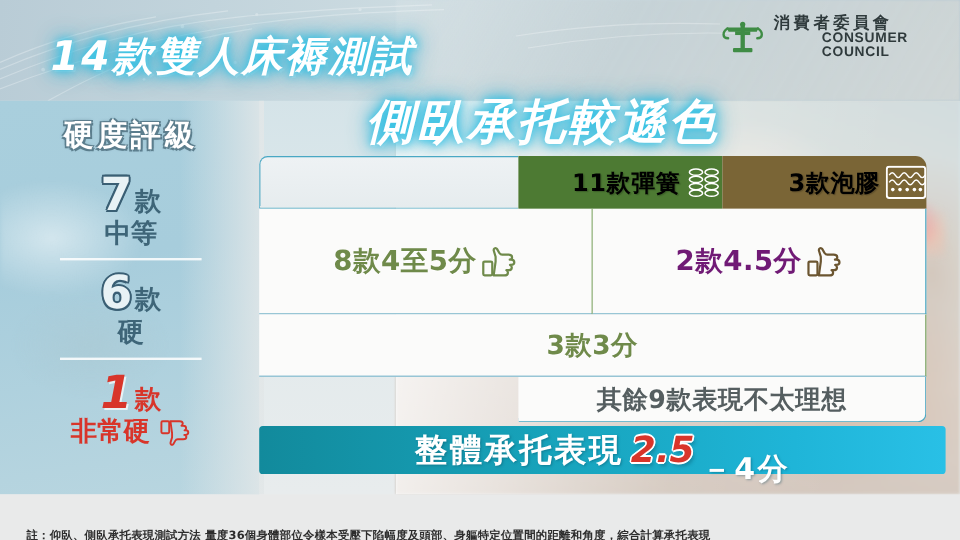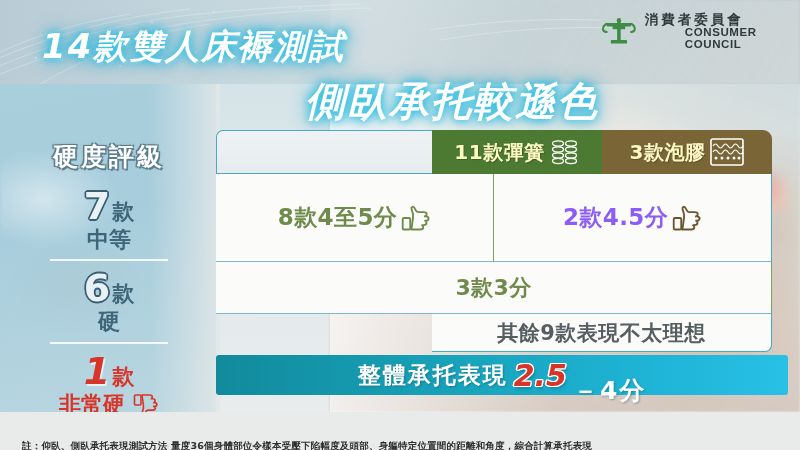--- a/index.html
+++ b/index.html
@@ -113,21 +113,20 @@
        0 0 6px #39c7e8, 0 0 12px #29b7dd, 0 0 20px rgba(20,160,200,.85),
        2px 2px 0 rgba(255,255,255,.25);
   }
   #title-line1 { left: 42px; top: 24px; font-size: 34px; }
   #title-line2 { left: 305px; top: 74px; font-size: 40px; }
 
   
   #sidebar {
     position: absolute; left: 14px; top: 96px; width: 190px;
     text-align: center;
-    margin-top: 44px;
   }
   .sb-title {
     font-family: "DejaVu Sans", sans-serif;
     font-size: 25px; font-weight: 700; color: #ffffff;
     letter-spacing: 3px;
     text-shadow: 0 0 3px #5b7c8c, 1.6px 1.6px 0 #5d7f8e, -1.4px 1.4px 0 #5d7f8e,
                  1.4px -1.4px 0 #5d7f8e, -1.4px -1.4px 0 #5d7f8e;
     margin-bottom: 14px;
   }
   .sb-item { margin-bottom: 4px; }
@@ -171,22 +170,22 @@
     position: absolute; left: 216px; top: 130px; width: 556px;
   }
   .t-head { display: flex; height: 44px; }
   .th-blank {
     width: 216px; height: 44px;
     background: linear-gradient(180deg,#eef2f4,#e6ecee);
     border: 1.5px solid #49a8c4; border-right: none;
     border-radius: 7px 0 0 0;
   }
   .th-spring, .th-foam {
-    flex: 1; display: flex; align-items: center; justify-content: center; gap: 5px;
-    color: #fef9c3;
+    flex: 1; display: flex; align-items: center; justify-content: flex-end; gap: 5px;
+    color: #000000;
   }
   .th-spring { background: #4d7a33; }
   .th-foam   { background: #7a6536; border-radius: 0 9px 0 0; }
   .th-text {
     font-family: "DejaVu Sans", sans-serif;
     font-size: 20px; font-weight: 700; letter-spacing: .5px;
     text-shadow: 1px 1px 1px rgba(0,0,0,.22);
   }
 
   .t-row { display: flex; }
@@ -221,21 +220,21 @@
   .r1 .td-val { height: 88px; }
   .r2 .td-val { height: 52px; }
   .val-text {
     font-family: "DejaVu Sans", sans-serif;
     font-size: 23px; font-weight: 700; letter-spacing: .4px;
   }
   .val-text.g {
     color: #6f8a4a;
     text-shadow: 0 1px 0 rgba(255,255,255,.8);
   }
-  .val-text.b { color: #8b5cf6; }
+  .val-text.b { color: #701a75; }
   .r2 .val-text { font-size: 22px; }
 
   .t-note {
     display: flex; align-items: center; justify-content: center;
     margin-left: 216px; width: 340px; height: 38px;
     background: #fbfbfa;
     border-right: 1.5px solid #49a8c4;
     border-bottom: 1.5px solid #49a8c4;
     border-radius: 0 0 7px 0;
   }
@@ -247,21 +246,21 @@
 
   
   #summary {
     position: absolute; left: 216px; top: 355px; width: 572px; height: 40px;
     background: linear-gradient(90deg,#128a9c 0%, #17a3bb 42%, #1fb5d8 78%, #29c0e6 100%);
     display: flex; align-items: center; justify-content: center; gap: 6px;
     border-radius: 3px;
   }
   .sum-label {
     font-family: "DejaVu Sans", sans-serif;
-    font-size: 23px; font-weight: 700; color: #ffffff;
+    font-size: 27px; font-weight: 700; color: #ffffff;
     letter-spacing: 2px;
     text-shadow: 1px 1px 2px rgba(0,60,80,.35);
   }
   .sum-hl {
     font-family: "DejaVu Sans", sans-serif;
     font-size: 30px; font-weight: 700; font-style: italic;
     color: #d8352a; letter-spacing: 0px;
     text-shadow: 1.4px 0 0 #fff, -1.4px 0 0 #fff, 0 1.4px 0 #fff, 0 -1.4px 0 #fff,
                  1px 1px 0 #fff, -1px 1px 0 #fff, 1px -1px 0 #fff, -1px -1px 0 #fff,
                  2px 3px 3px rgba(0,60,80,.3);

